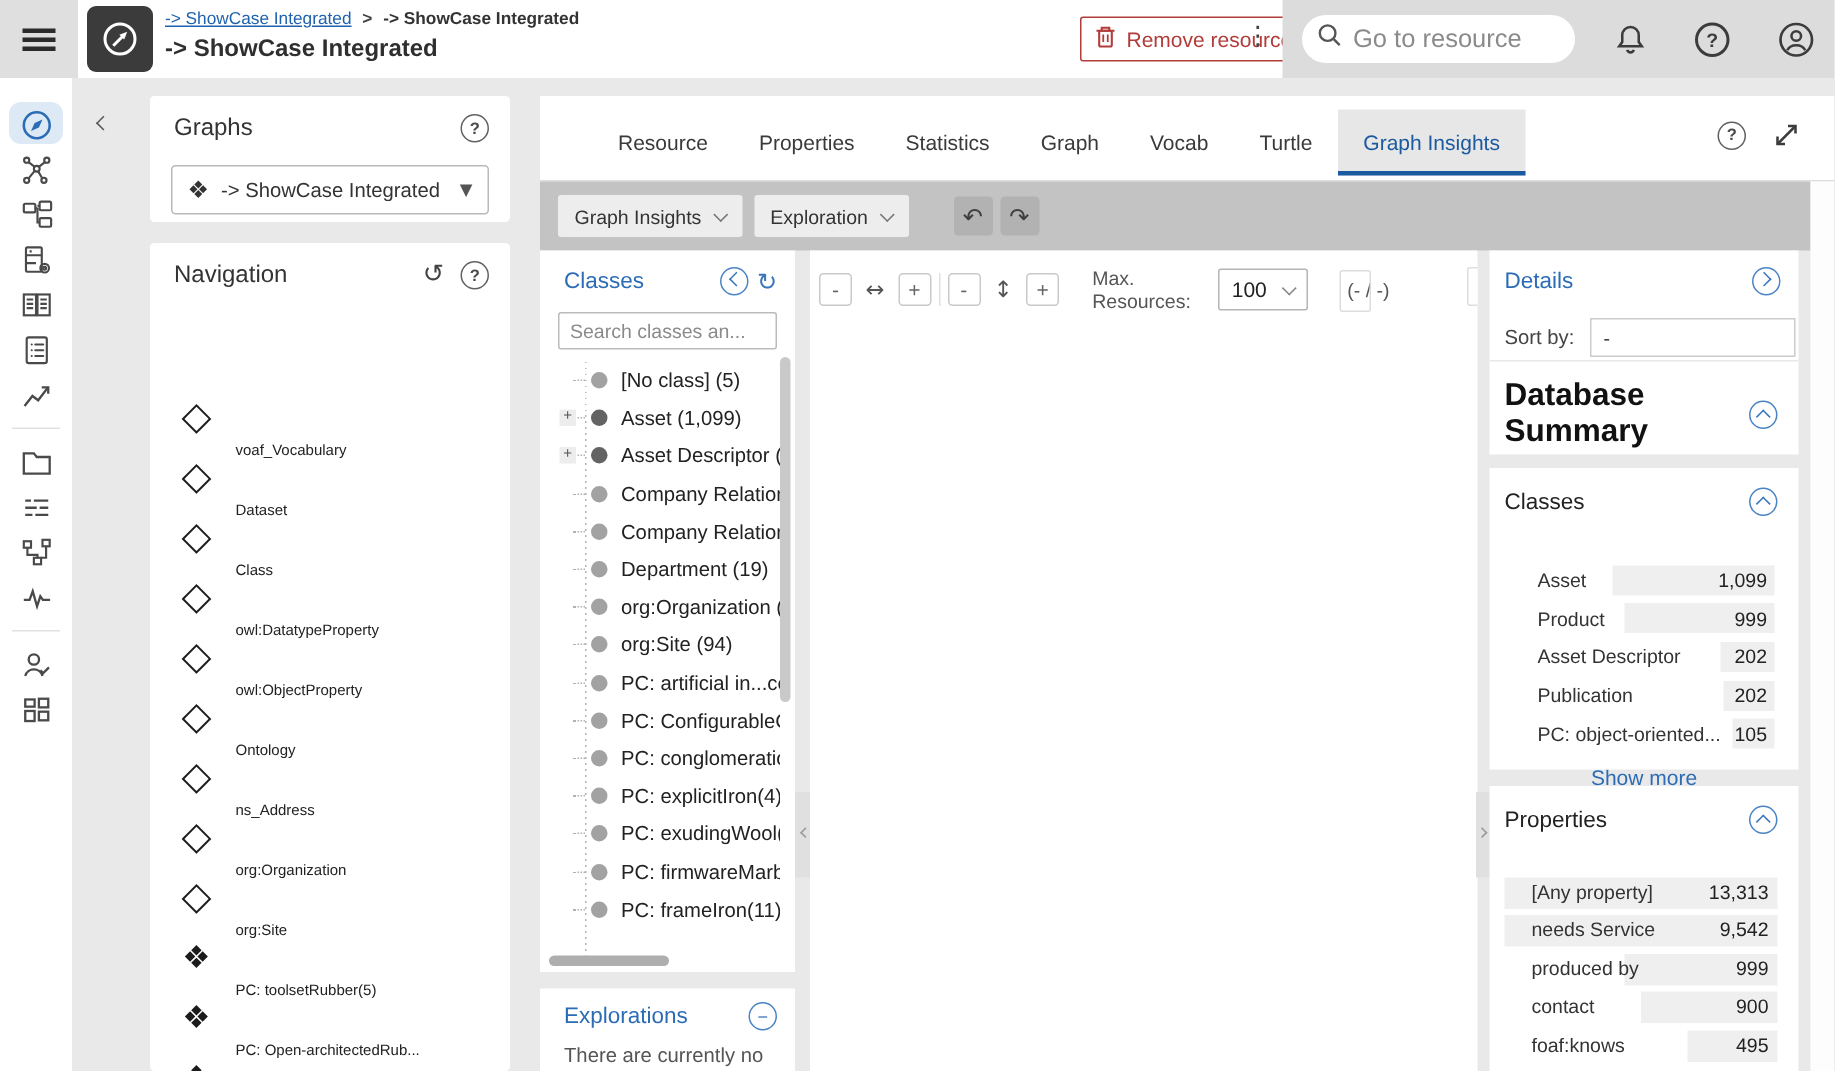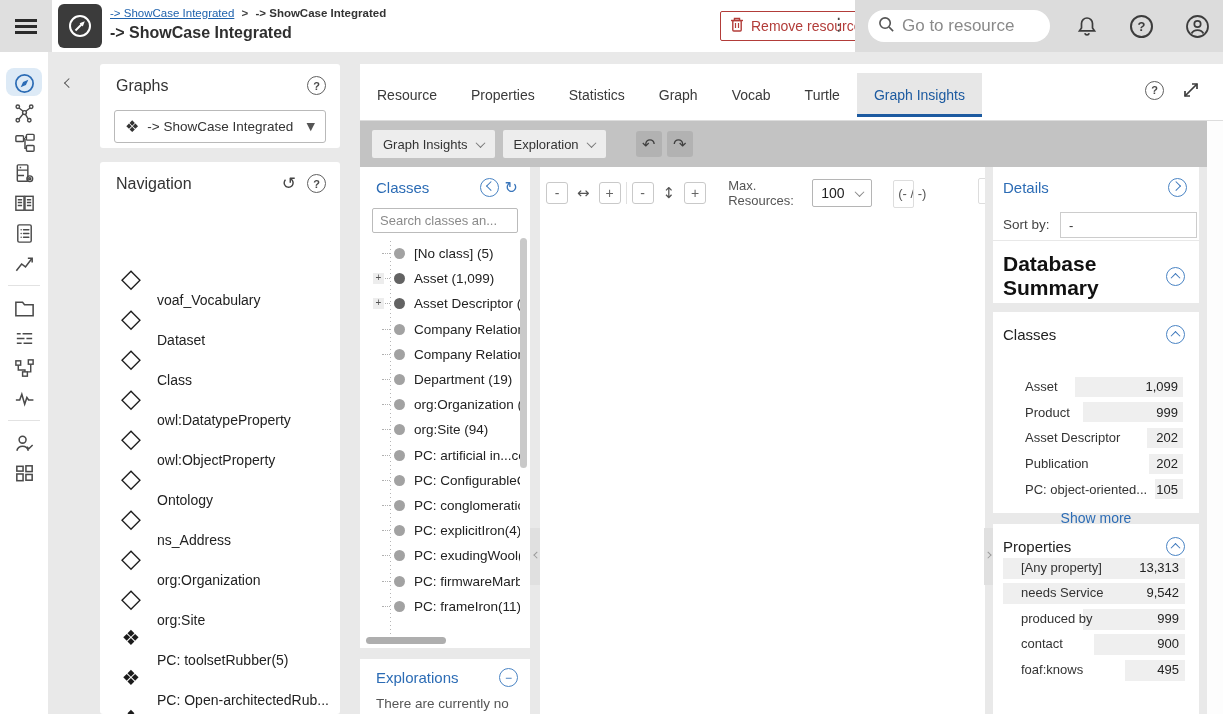--- a/index.html
+++ b/index.html
@@ -60,26 +60,26 @@
   .nav-head-icons { display:flex; align-items:center; gap:11px; }
   .refresh-glyph { font-size:17px; color:#444; cursor:pointer; line-height:1; }
   .nav-search { position:absolute; left:12px; top:44px; width:216px; height:33px; border:1px solid #b9b9b9; border-radius:17px; display:flex; align-items:center; padding:0 12px; gap:8px; background:#fff; }
   .nav-search input { border:none; outline:none; width:160px; font-size:13.5px; font-family:inherit; background:transparent; }
   .nav-search input::placeholder { color:#8a8a8a; }
   .nav-list { position:absolute; left:0; top:96px; right:0; bottom:0; overflow:hidden; }
   .nav-item { height:40px; display:flex; align-items:center; padding-left:18px; gap:13px; cursor:pointer; }
   .navicon { width:26px; text-align:center; color:#1b1b1b; flex:none; line-height:1; }
   .navicon.diamond::before { content:"◇"; font-family:"DejaVu Sans",sans-serif; font-size:26px; }
   .navicon.cluster::before { content:"❖"; font-family:"DejaVu Sans",sans-serif; font-size:21px; }
-  .nav-item .lbl { font-size:14px; color:#222; white-space:nowrap;margin-top:44px; }
+  .nav-item .lbl { font-size:10px; color:#222; white-space:nowrap;margin-top:44px; }
 
   
   .content-bg { position:absolute; left:360px; top:121px; right:0; bottom:0; background:#e9e9e9; }
   .tabbar { position:absolute; left:360px; top:64px; right:0; height:57px; background:#fff; border-bottom:1px solid #ddd; }
-  .tabs { position:absolute; left:0px; top:7px; height:47px; display:flex; align-items:center; }
+  .tabs { position:absolute; left:0px; top:7px; height:47px; display:flex; align-items:center;padding-left:35px; }
   .tab { font-size:14px; color:#3a3a3a; padding:14px 17px; cursor:pointer; white-space:nowrap; }
   .tab.active { background:#e7e7e7; color:#1c5aa0; border-bottom:3px solid #1c5aa0; padding-bottom:11px; }
   .tabbar-icons { position:absolute; right:22px; top:16px; display:flex; gap:17px; align-items:center; }
   .expand-icon { width:20px; height:20px; color:#3c3c3c; cursor:pointer; }
 
   
   .gray-toolbar { position:absolute; left:360px; top:121px; width:847px; height:46px; background:#c3c3c3; display:flex; align-items:center; }
   .gt-btn { height:28px; background:#ededed; border-radius:2px; display:flex; align-items:center; gap:9px; padding:0 11px; font-size:13px; color:#333; margin-right:8px; cursor:pointer; }
   .undo-btn { width:26px; height:26px; background:#b2b2b2; border-radius:3px; display:flex; align-items:center; justify-content:center; color:#3f3f3f; font-size:16px; cursor:pointer; }
   .white-right-strip { position:absolute; left:1207px; top:121px; width:16px; bottom:0; background:#fdfdfd; }
@@ -139,21 +139,21 @@
   .sect { position:absolute; left:993px; width:206px; background:#fff; }
   .sect-head { display:flex; align-items:center; padding:13px 14px 0 10px; }
   .sect-title { font-size:15px; color:#222; flex:1; }
   .cls-rows { margin-top:30px; }
   .cls-row { height:25.6px; display:flex; align-items:center; padding:0 16px 0 10px; position:relative; }
   .cls-row .lbl { font-size:13px; color:#333; margin-left:22px; white-space:nowrap; overflow:hidden; flex:1; }
   .cls-row .bar { height:20px; background:#efefef; display:flex; align-items:center; justify-content:flex-end; padding-right:5px; flex:none; }
   .cls-row .val { font-size:13px; color:#222; }
   .show-more { text-align:center; color:#2c6cb5; font-size:14px; margin-top:8px; cursor:pointer; }
 
-  .prop-rows { margin-top:0; }
+  .prop-rows { margin-top:27px; }
   .prop-row { height:25.4px; position:relative; margin:0 14px 0 10px; }
   .prop-row .bar { position:absolute; right:0; top:2px; height:21px; background:#efefef; }
   .prop-row .lbl { position:absolute; left:18px; top:4px; font-size:13px; color:#333; white-space:nowrap; }
   .prop-row .val { position:absolute; right:6px; top:4px; font-size:13px; color:#222; }
 </style>
 </head>
 <body>
 
 <div class="topbar">
   <div class="topbar-left-strip">

